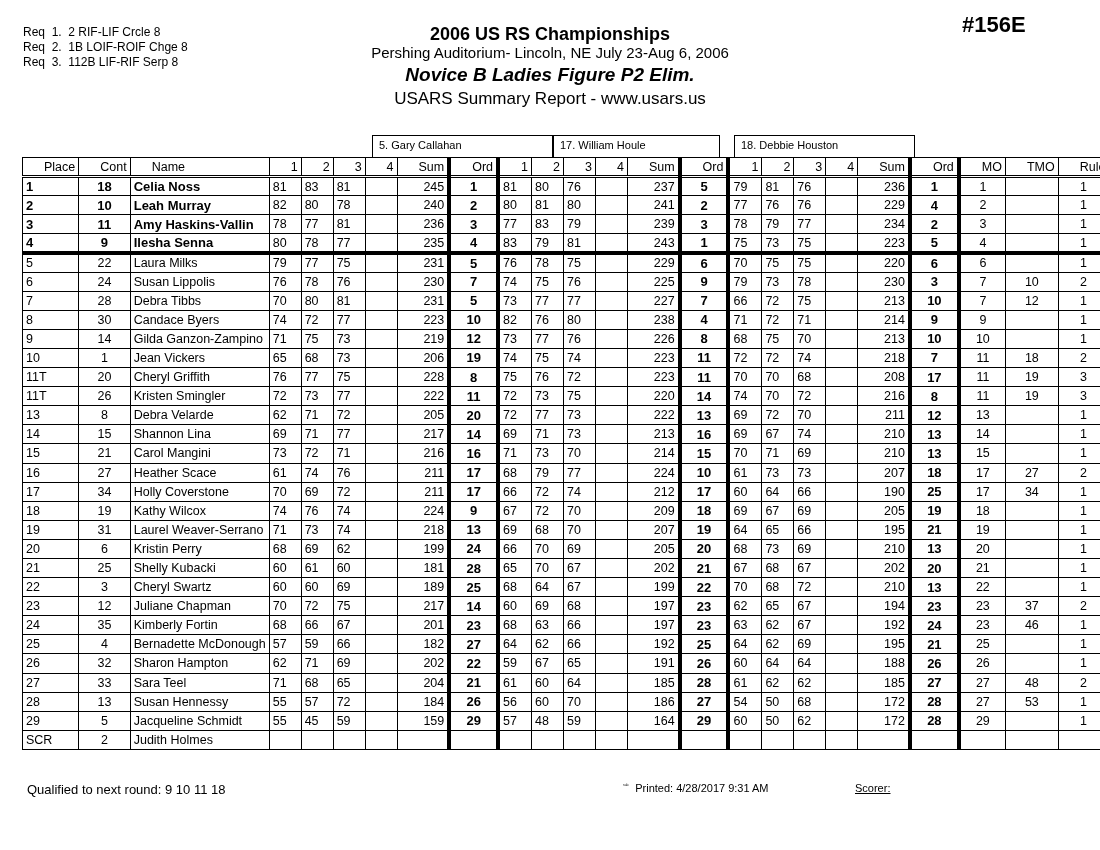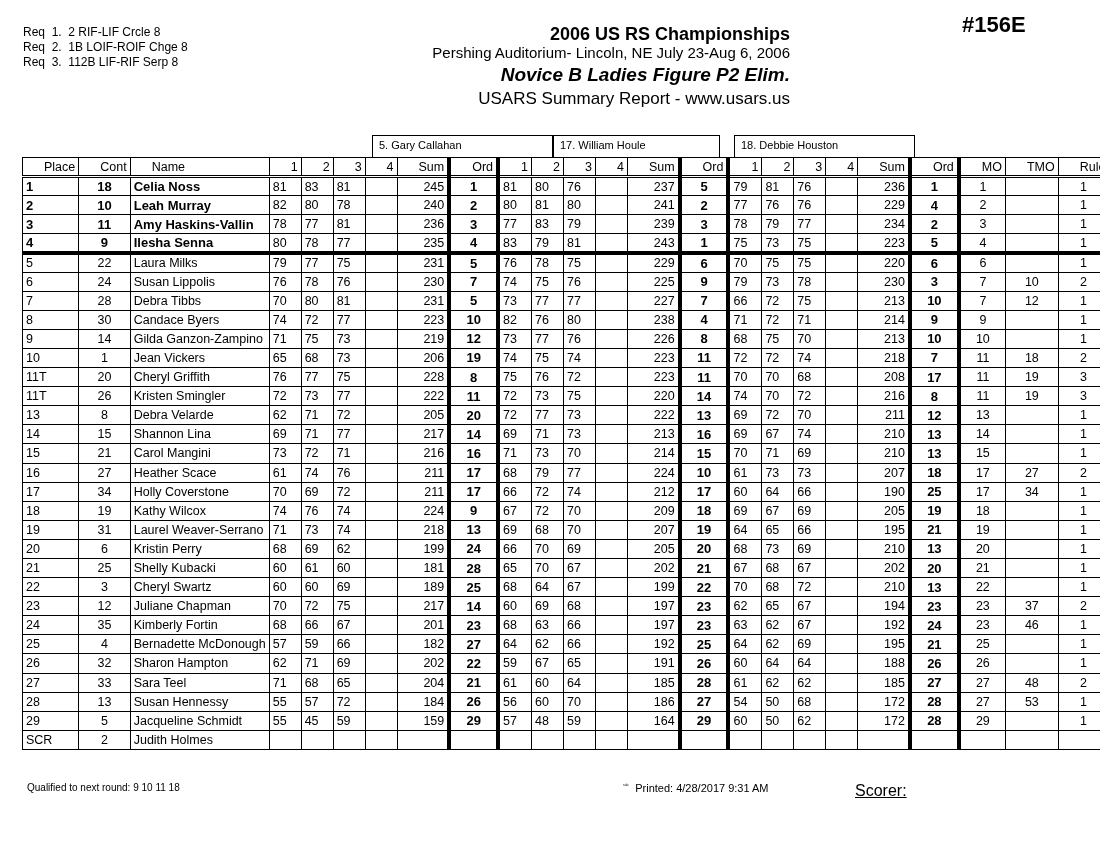--- a/index.html
+++ b/index.html
@@ -1,40 +1,40 @@
 <!DOCTYPE html>
 <html><head>
 <meta charset="utf-8">
 <style>
   html, body { margin:0; padding:0; background:#ffffff; }
   body { width:1100px; height:850px; position:relative; font-family:"Liberation Sans", sans-serif; color:#000; overflow:hidden; }
   .reqs { position:absolute; left:23px; top:25px; font-size:12px; line-height:15px; }
   .reqs div { white-space:pre; }
-  .hdr { position:absolute; left:290px; width:500px; text-align:right; white-space:nowrap; }
+  .hdr { position:absolute; left:300px; width:500px; text-align:center; white-space:nowrap; }
   .h1 { top:24px; font-size:18px; font-weight:bold; }
   .h2 { top:44px; font-size:15px; }
   .h3 { top:64px; font-size:19px; font-weight:bold;font-style:italic; }
   .h4 { top:89px; font-size:17px; }
   .evnum { position:absolute; left:962px; top:12px; font-size:22px; font-weight:bold; }
 
   .judgebox { position:absolute; top:135px; height:22px; border:1px solid #000; border-bottom:none; font-size:11px; padding:3px 0 0 6px; box-sizing:border-box; }
   table.res { position:absolute; left:22px; top:157px; border-collapse:collapse; font-size:12.5px; table-layout:fixed; }
   table.res td, table.res th { border:1px solid #000; height:19.1px; padding:0 3px; white-space:nowrap; overflow:hidden; font-weight:normal; box-sizing:border-box; }
   table.res th { text-align:left; padding-left:21px; border-bottom:3px double #000; }
   table.res th.c, table.res td.c { text-align:center; }
   table.res td.r { text-align:right; }
   table.res td.ord { font-weight:bold; text-align:center; font-size:13px; }
   .thickL { border-left:4px solid #000 !important; }
   tr.top4 td { font-weight:bold; font-size:13px; }
   tr.top4 td.sc { font-weight:normal; font-size:12.5px; }
   tr.sep td { border-bottom:4px solid #000; }
-  .footq { position:absolute; left:27px; top:782px; font-size:10px; }
+  .footq { position:absolute; left:27px; top:782px; font-size:13px; }
   .footp { position:absolute; left:623px; top:782px; font-size:11px; }
   .footp .tiny { font-size:5px; vertical-align:top; margin-right:6px; }
-  .foots { position:absolute; left:855px; top:782px; font-size:16px;text-decoration:underline; }
+  .foots { position:absolute; left:855px; top:782px; font-size:11px;text-decoration:underline; }
 </style>
 </head>
 <body>
 
 <div class="reqs">
   <div>Req  1.  2 RIF-LIF Crcle 8</div>
   <div>Req  2.  1B LOIF-ROIF Chge 8</div>
   <div>Req  3.  112B LIF-RIF Serp 8</div>
 </div>
 

